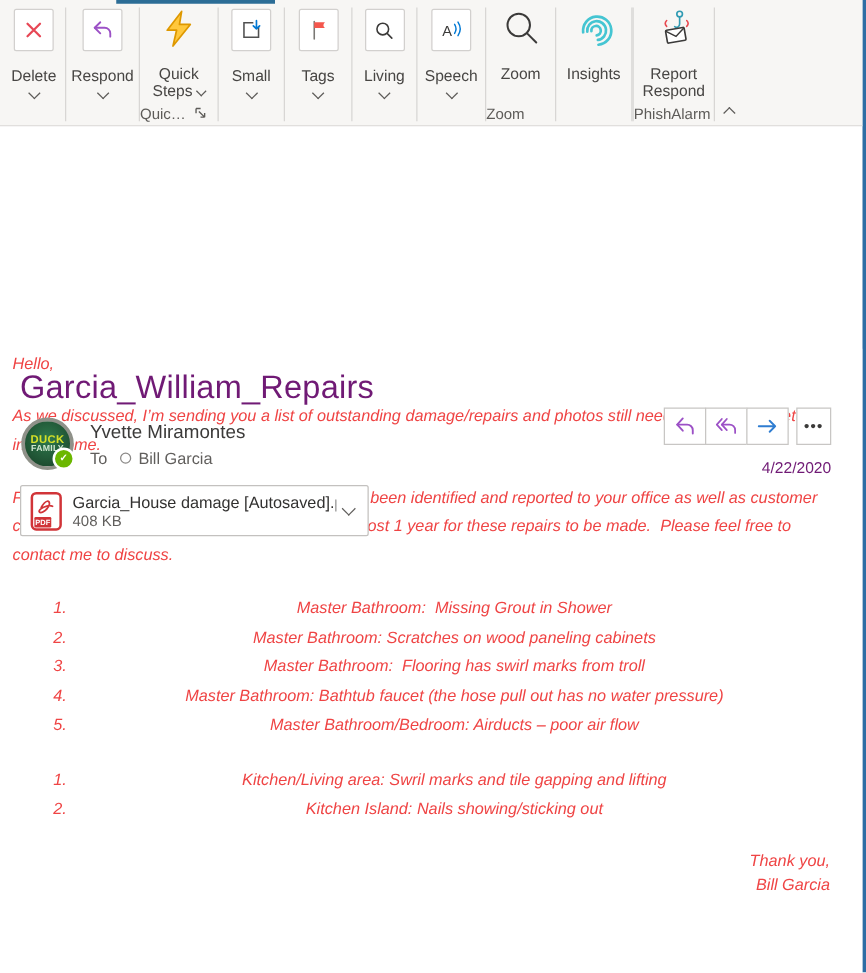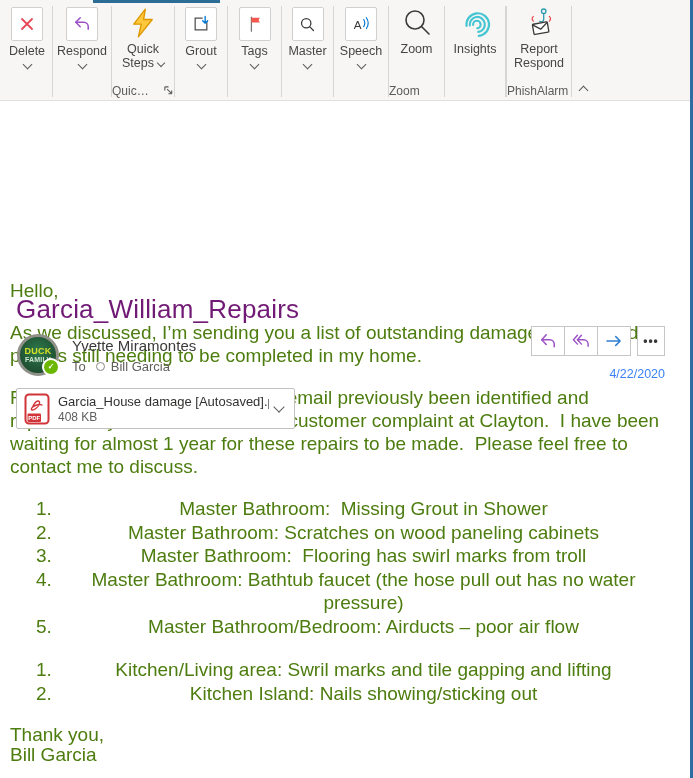--- a/index.html
+++ b/index.html
@@ -12,27 +12,27 @@
   .ribbon{
     position:relative;height:101px;background:#f7f6f4;
     border-bottom:1px solid #e1dfdd;display:flex;align-items:stretch;
     padding-left:2px;box-sizing:border-box;
   }
   .tab-indicator{position:absolute;top:0;left:93px;width:127px;height:3px;background:#2c6d96;}
   .rsep{width:1px;background:#d8d6d4;margin:6px 0 3px;}
   .rcell{position:relative;display:flex;flex-direction:column;align-items:center;padding-top:7px;box-sizing:border-box;}
   .ric{height:32px;display:flex;align-items:center;justify-content:center;}
   .ric.box{width:30px;border:1px solid #d2d0ce;background:#fff;border-radius:2px;}
-  .rlabel{font-size:12.5px;color:#484644;margin-top:3px;line-height:14px;white-space:nowrap;}
+  .rlabel{font-size:12.5px;color:#484644;margin-top:13px;line-height:14px;white-space:nowrap;}
   .chev{display:inline-block;width:6px;height:6px;border-right:1.4px solid #5d5b58;border-bottom:1.4px solid #5d5b58;transform:rotate(45deg);margin-top:3px;}
   .chev.inline{margin:0 0 1px 4px;width:5px;height:5px;}
   .chev.up{transform:rotate(-135deg);margin-top:6px;}
   .rgroup{
     position:absolute;bottom:2px;left:0;right:0;height:15px;
-    display:flex;align-items:center;justify-content:space-between;gap:6px;
+    display:flex;align-items:center;justify-content:flex-start;gap:6px;
     font-size:12px;color:#5d5b58;white-space:nowrap;margin-top:16px;
   }
   
   .mail{position:relative;background:#fff;height:674px;}
   .subject{position:absolute;top:15px;left:16px;font-size:26px;color:#701a75;letter-spacing:0.2px;}
   .avatar{
     position:absolute;top:55px;left:17px;width:42px;height:42px;border-radius:50%;
     background:radial-gradient(circle at 50% 40%, #2f7a4d 0%, #1c4a2e 80%);
     border:3px solid #8f9189;box-sizing:border-box;
     display:flex;flex-direction:column;align-items:center;justify-content:center;
@@ -43,36 +43,36 @@
     position:absolute;right:-4px;bottom:-3px;width:14px;height:14px;border-radius:50%;
     background:#6bb700;border:2px solid #fff;color:#fff;font-size:8px;line-height:14px;
     text-align:center;font-weight:bold;
   }
   .sender{position:absolute;top:58px;left:72px;font-size:15px;color:#3b3a39;}
   .torow{position:absolute;top:80px;left:72px;font-size:13px;color:#605e5c;display:flex;align-items:center;}
   .presence{display:inline-block;width:9px;height:9px;border:1px solid #8a8886;border-radius:50%;margin:0 6px 0 10px;box-sizing:border-box;}
   .actions{position:absolute;top:47px;right:59px;display:flex;}
   .abtn{width:34px;height:30px;border:1px solid #c8c6c4;background:#fff;display:flex;align-items:center;justify-content:center;margin-left:-1px;box-sizing:border-box;}
   .more{position:absolute;top:47px;right:25px;width:28px;height:30px;border:1px solid #c8c6c4;background:#fff;display:flex;align-items:center;justify-content:center;box-sizing:border-box;font-weight:bold;color:#3b3a39;font-size:12px;letter-spacing:1px;}
-  .date{position:absolute;top:88px;right:25px;font-size:12.5px;color:#3b82f6;}
+  .date{position:absolute;top:88px;right:25px;font-size:12.5px;color:#701a75;}
   .attachment{
     position:absolute;top:109px;left:16px;width:279px;height:41px;
     border:1px solid #c3c1bf;border-radius:2px;background:#fff;
     display:flex;align-items:center;box-sizing:border-box;padding:0 8px 0 7px;
   }
   .att-text{flex:1;margin-left:8px;overflow:hidden;}
   .att-name{font-size:13px;color:#323130;white-space:nowrap;}
   .att-size{font-size:12px;color:#605e5c;margin-top:1px;}
   .att-chev{width:7px;height:7px;border-right:1.5px solid #605e5c;border-bottom:1.5px solid #605e5c;transform:rotate(45deg);margin:0 3px 3px 6px;flex:none;}
   
-  .body{margin-top:178px;padding:0 26px 0 10px;font-size:19px;color:#4d7c0f;}
+  .body{margin-top:178px;padding:0 26px 0 10px;font-size:13px;color:#ef4444;font-style:italic;}
   .para{margin:0 0 19px;line-height:23px;white-space:pre-wrap;}
   ol{margin:0 0 20px;padding-left:47px;}
   ol li{line-height:23.5px;white-space:pre-wrap;padding-left:6px;text-align:center;}
-  .closing{line-height:19.5px;white-space:pre-wrap;margin-top:20px;}
+  .closing{line-height:19.5px;white-space:pre-wrap;margin-top:20px;text-align:right;}
   svg{display:block;}
 </style>
 </head>
 <body>
 
 <div class="page">
 
   <div class="ribbon">
     <div class="tab-indicator"></div>
 
@@ -119,21 +119,21 @@
     </div>
     <div class="rsep"></div>
 
     <div class="rcell" style="width:52px">
       <div class="ric box">
         <svg width="20" height="20" viewBox="0 0 24 24">
             <path d="M19 9 v10 H5 V5 h9" fill="none" stroke="#505050" stroke-width="1.5"></path>
             <path d="M17 3 v8 M17 11 l-3 -3 M17 11 l3 -3" fill="none" stroke="#0078d4" stroke-width="1.6" stroke-linecap="round" stroke-linejoin="round"></path>
           </svg>
       </div>
-      <div class="rlabel">Grout</div>
+      <div class="rlabel">Small</div>
       <span class="chev"></span>
     </div>
     <div class="rsep"></div>
 
     <div class="rcell" style="width:53px">
       <div class="ric box">
         <svg width="18" height="18" viewBox="0 0 20 20">
             <path d="M6 2.5 V18" stroke="#7a7874" stroke-width="1.4" stroke-linecap="round"></path>
             <path d="M6 3 h9.5 c-1.8 1.6 -1.8 3.6 0 5.2 H6 z" fill="#f4574d"></path>
           </svg>
@@ -143,21 +143,21 @@
     </div>
     <div class="rsep"></div>
 
     <div class="rcell" style="width:51px">
       <div class="ric box">
         <svg width="17" height="17" viewBox="0 0 20 20">
             <circle cx="8.5" cy="8.5" r="5.5" fill="none" stroke="#3b3a39" stroke-width="1.5"></circle>
             <path d="M12.8 12.8 L17 17" stroke="#3b3a39" stroke-width="1.5" stroke-linecap="round"></path>
           </svg>
       </div>
-      <div class="rlabel">Master</div>
+      <div class="rlabel">Living</div>
       <span class="chev"></span>
     </div>
     <div class="rsep"></div>
 
     <div class="rcell" style="width:54px">
       <div class="ric box">
         <svg width="20" height="18" viewBox="0 0 22 20">
             <text x="3" y="15" font-family="Liberation Sans,sans-serif" font-size="13" fill="#3b3a39">A</text>
             <path d="M14 5 q2.5 4 0 8" fill="none" stroke="#0078d4" stroke-width="1.3" stroke-linecap="round"></path>
             <path d="M17 3 q4 6 0 12" fill="none" stroke="#0078d4" stroke-width="1.3" stroke-linecap="round"></path>

